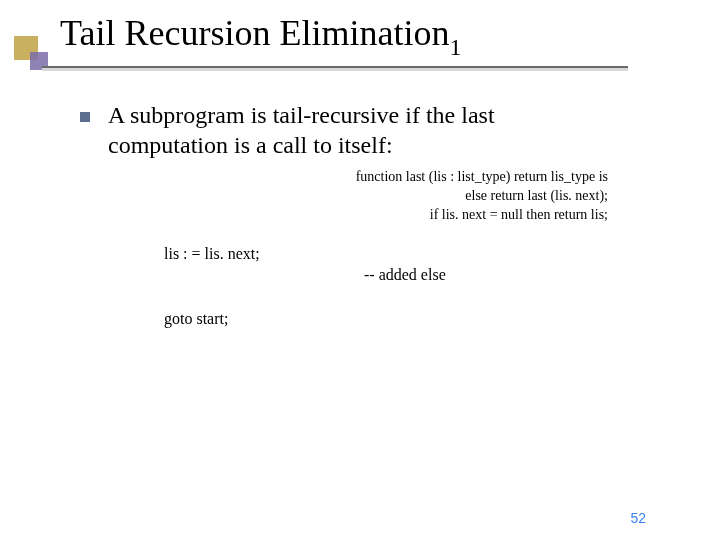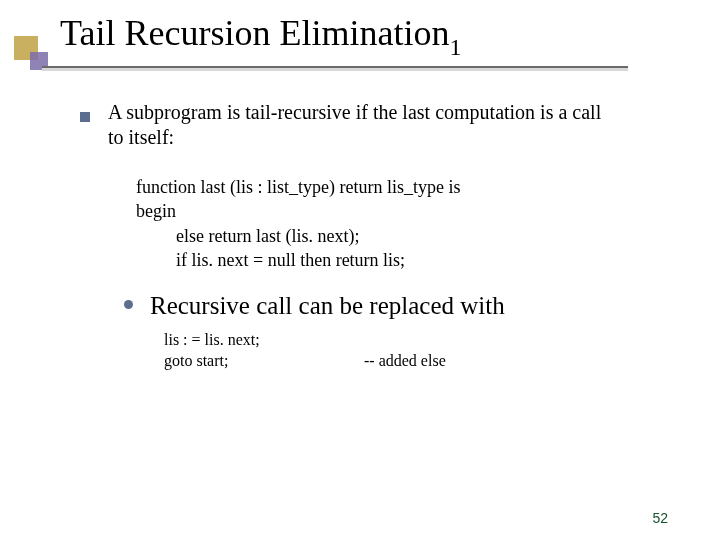--- a/index.html
+++ b/index.html
@@ -81,38 +81,39 @@
   }
   .body {
     position: absolute;
     left: 80px;
     top: 100px;
     right: 60px;
   }
   .lvl1 {
     position: relative;
     padding-left: 28px;
-    font-size: 20px;
+    font-size: 24px;
     line-height: 1.25;
-    margin-bottom: 25px;
+    margin-bottom: 8px;
   }
   .lvl1 .bullet {
     position: absolute;
     left: 0;
     top: 12px;
     width: 10px;
     height: 10px;
     background: #5b6e8f;
   }
   .code-block {
     margin-left: 56px;
-    font-size: 18px;
+    font-size: 14px;
     line-height: 1.35;
     margin-top: 6px;
     margin-bottom: 18px;
+    text-align: right;
   }
   .code-indent {
     padding-left: 40px;
   }
   .lvl2 {
     position: relative;
     margin-left: 44px;
     padding-left: 26px;
     font-size: 25px;
     line-height: 1.3;
@@ -129,28 +130,28 @@
   }
   .code-block2 {
     margin-left: 84px;
     font-size: 16px;
     line-height: 1.35;
     margin-top: 6px;
   }
   .row2 {
     display: flex;
   }
-  .row2 .c1 { width: 200px; }
+  .row2 .c1 { width: 200px; margin-top: 44px; }
   .page-num {
     position: absolute;
-    right: 0;
+    right: 22px;
     bottom: 14px;
     font-family: Arial, Helvetica, sans-serif;
     font-size: 14px;
-    color: #14532d;
+    color: #3b82f6;
   }
 </style>
 </head>
 <body>
 
 <div class="slide">
 
   <div class="corner-deco">
     <div class="gold-box"></div>
     <div class="purple-box"></div>
@@ -167,29 +168,24 @@
 
   <div class="body">
 
     <div class="lvl1">
       <div class="bullet"></div>
       <span>A subprogram is tail-recursive if the last computation is a call to itself:</span>
     </div>
 
     <div class="code-block">
       <div>function last (lis : list_type) return lis_type is</div>
-      <div>begin</div>
       <div class="code-indent">else return last (lis. next);</div>
       <div class="code-indent">if lis. next = null then return lis;</div>
     </div>
 
-    <div class="lvl2">
-      <div class="bullet2"></div>
-      <span>Recursive call can be replaced with</span>
-    </div>
 
     <div class="code-block2">
       <div>lis : = lis. next;</div>
       <div class="row2">
         <div class="c1">goto start;</div>
         <div>--  added else</div>
       </div>
     </div>
 
   </div>

